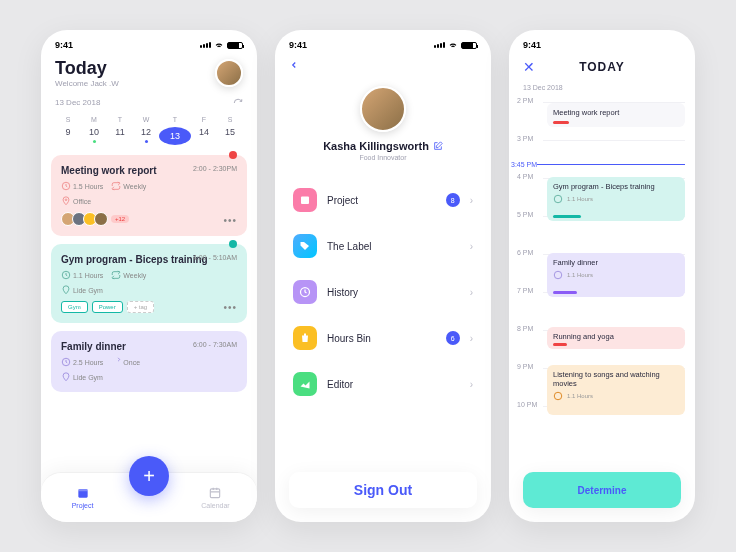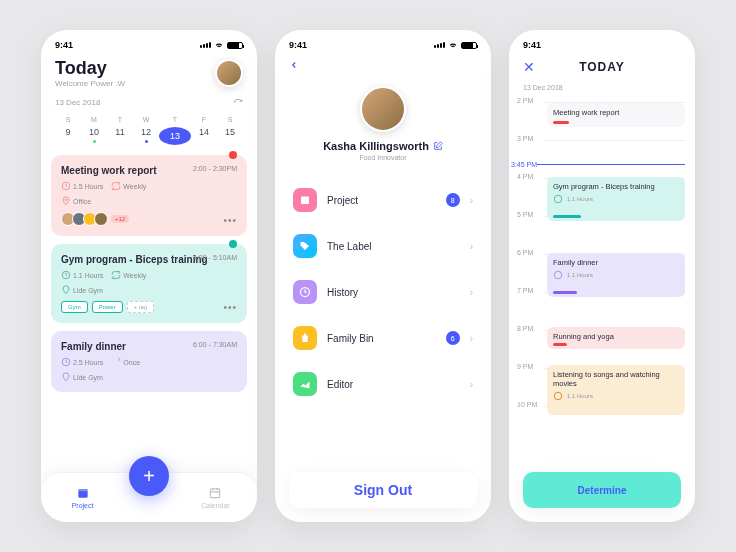--- a/index.html
+++ b/index.html
@@ -101,21 +101,21 @@
           <path d="M5 13a10 10 0 0114 0M8.5 16.5a5 5 0 017 0M12 20h0"></path>
         </svg>
       <div class="battery">
           <span></span>
         </div>
     </div>
   </div>
   <div class="hdr1">
     <div>
       <div class="title1">Today</div>
-      <div class="sub1">Welcome Power .W</div>
+      <div class="sub1">Welcome Jack .W</div>
     </div>
     <div class="avatar"></div>
   </div>
   <div class="date-row">
     <span>13 Dec 2018</span>
     <svg class="ico" viewBox="0 0 24 24" fill="none" stroke="#a0a0b0" stroke-width="2">
         <path d="M3 12a9 9 0 019-9 9 9 0 016 2.3L21 8M21 3v5h-5"></path>
       </svg>
   </div>
   <div class="cal">
@@ -332,21 +332,21 @@
         </div>
         <div class="mi-label">History</div>
         <span class="chev">›</span>
       </div>
     <div class="mi">
         <div class="mi-icon orange">
           <svg width="12" height="12" viewBox="0 0 24 24" fill="#fff">
             <path d="M6 7h12l-1 13H7zM4 7h16M10 3h4v4h-4z"></path>
           </svg>
         </div>
-        <div class="mi-label">Family Bin</div>
+        <div class="mi-label">Hours Bin</div>
         <span class="badge">6</span>
         <span class="chev">›</span>
       </div>
     <div class="mi">
         <div class="mi-icon green">
           <svg width="12" height="12" viewBox="0 0 24 24" fill="#fff">
             <path d="M3 17l6-6 4 4 8-8v14z"></path>
           </svg>
         </div>
         <div class="mi-label">Editor</div>

